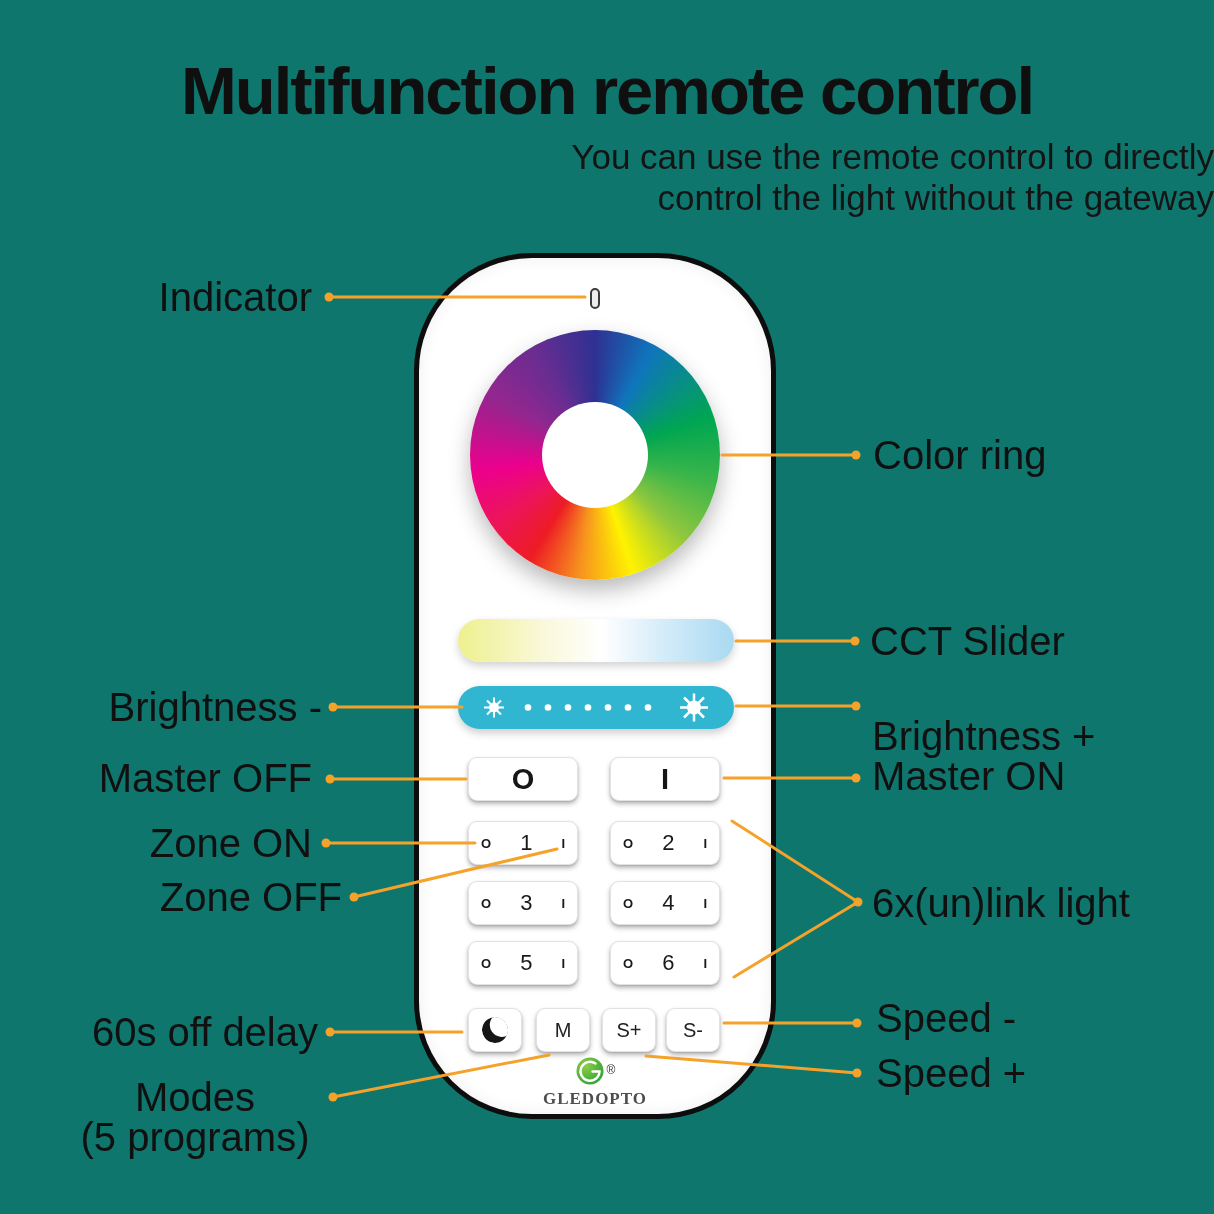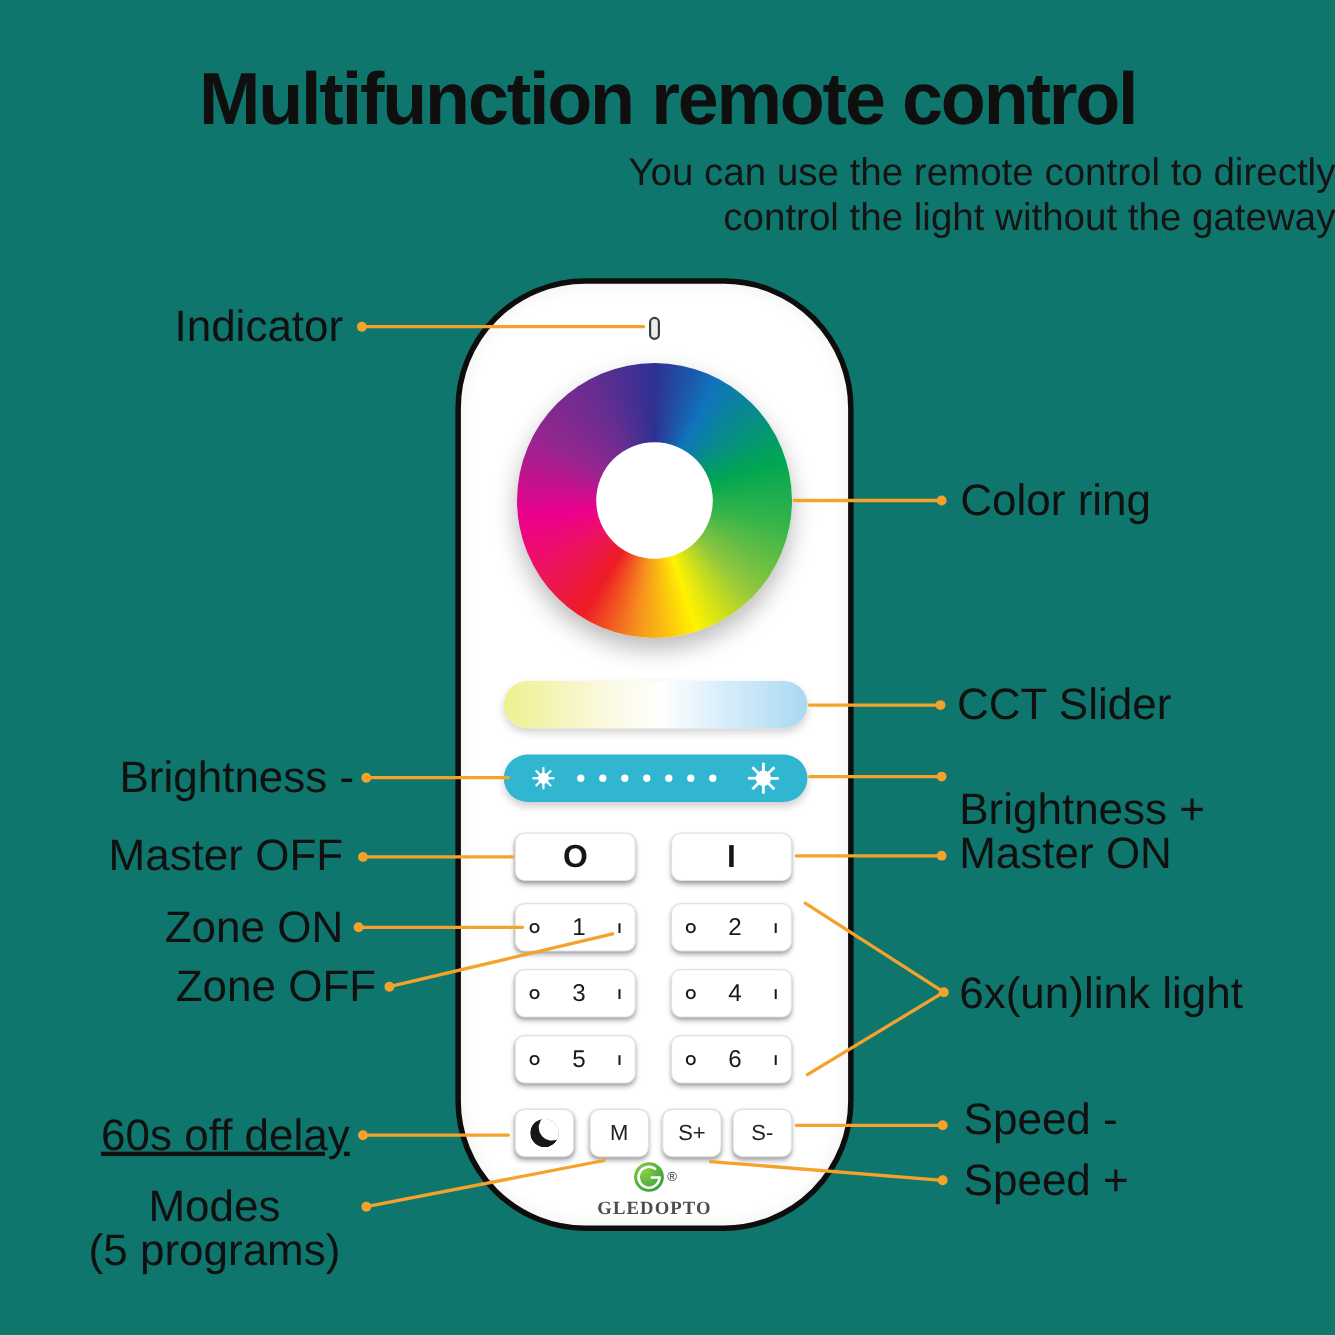--- a/index.html
+++ b/index.html
@@ -251,21 +251,21 @@
   <div class="lbl" style="right:902px;top:277px;">Indicator</div>
   <div class="lbl" style="left:873px;top:435px;">Color ring</div>
   <div class="lbl" style="right:892px;top:687px;">Brightness -</div>
   <div class="lbl" style="left:870px;top:621px;">CCT Slider</div>
   <div class="lbl" style="left:872px;top:686px;margin-top:30px;">Brightness +</div>
   <div class="lbl" style="right:902px;top:758px;">Master OFF</div>
   <div class="lbl" style="left:872px;top:756px;">Master ON</div>
   <div class="lbl" style="right:902px;top:823px;">Zone ON</div>
   <div class="lbl" style="right:872px;top:877px;">Zone OFF</div>
   <div class="lbl" style="left:872px;top:883px;">6x(un)link light</div>
-  <div class="lbl" style="right:896px;top:1012px;text-decoration:underline;">60s off delay</div>
+  <div class="lbl" style="right:896px;top:1012px;">60s off delay</div>
   <div class="lbl center" style="left:70px;top:1077px;width:250px;">
     <div>Modes</div>
     <div>(5 programs)</div>
   </div>
   <div class="lbl" style="left:876px;top:998px;">Speed -</div>
   <div class="lbl" style="left:876px;top:1053px;">Speed +</div>
 
 </div>
 
 </body></html>

